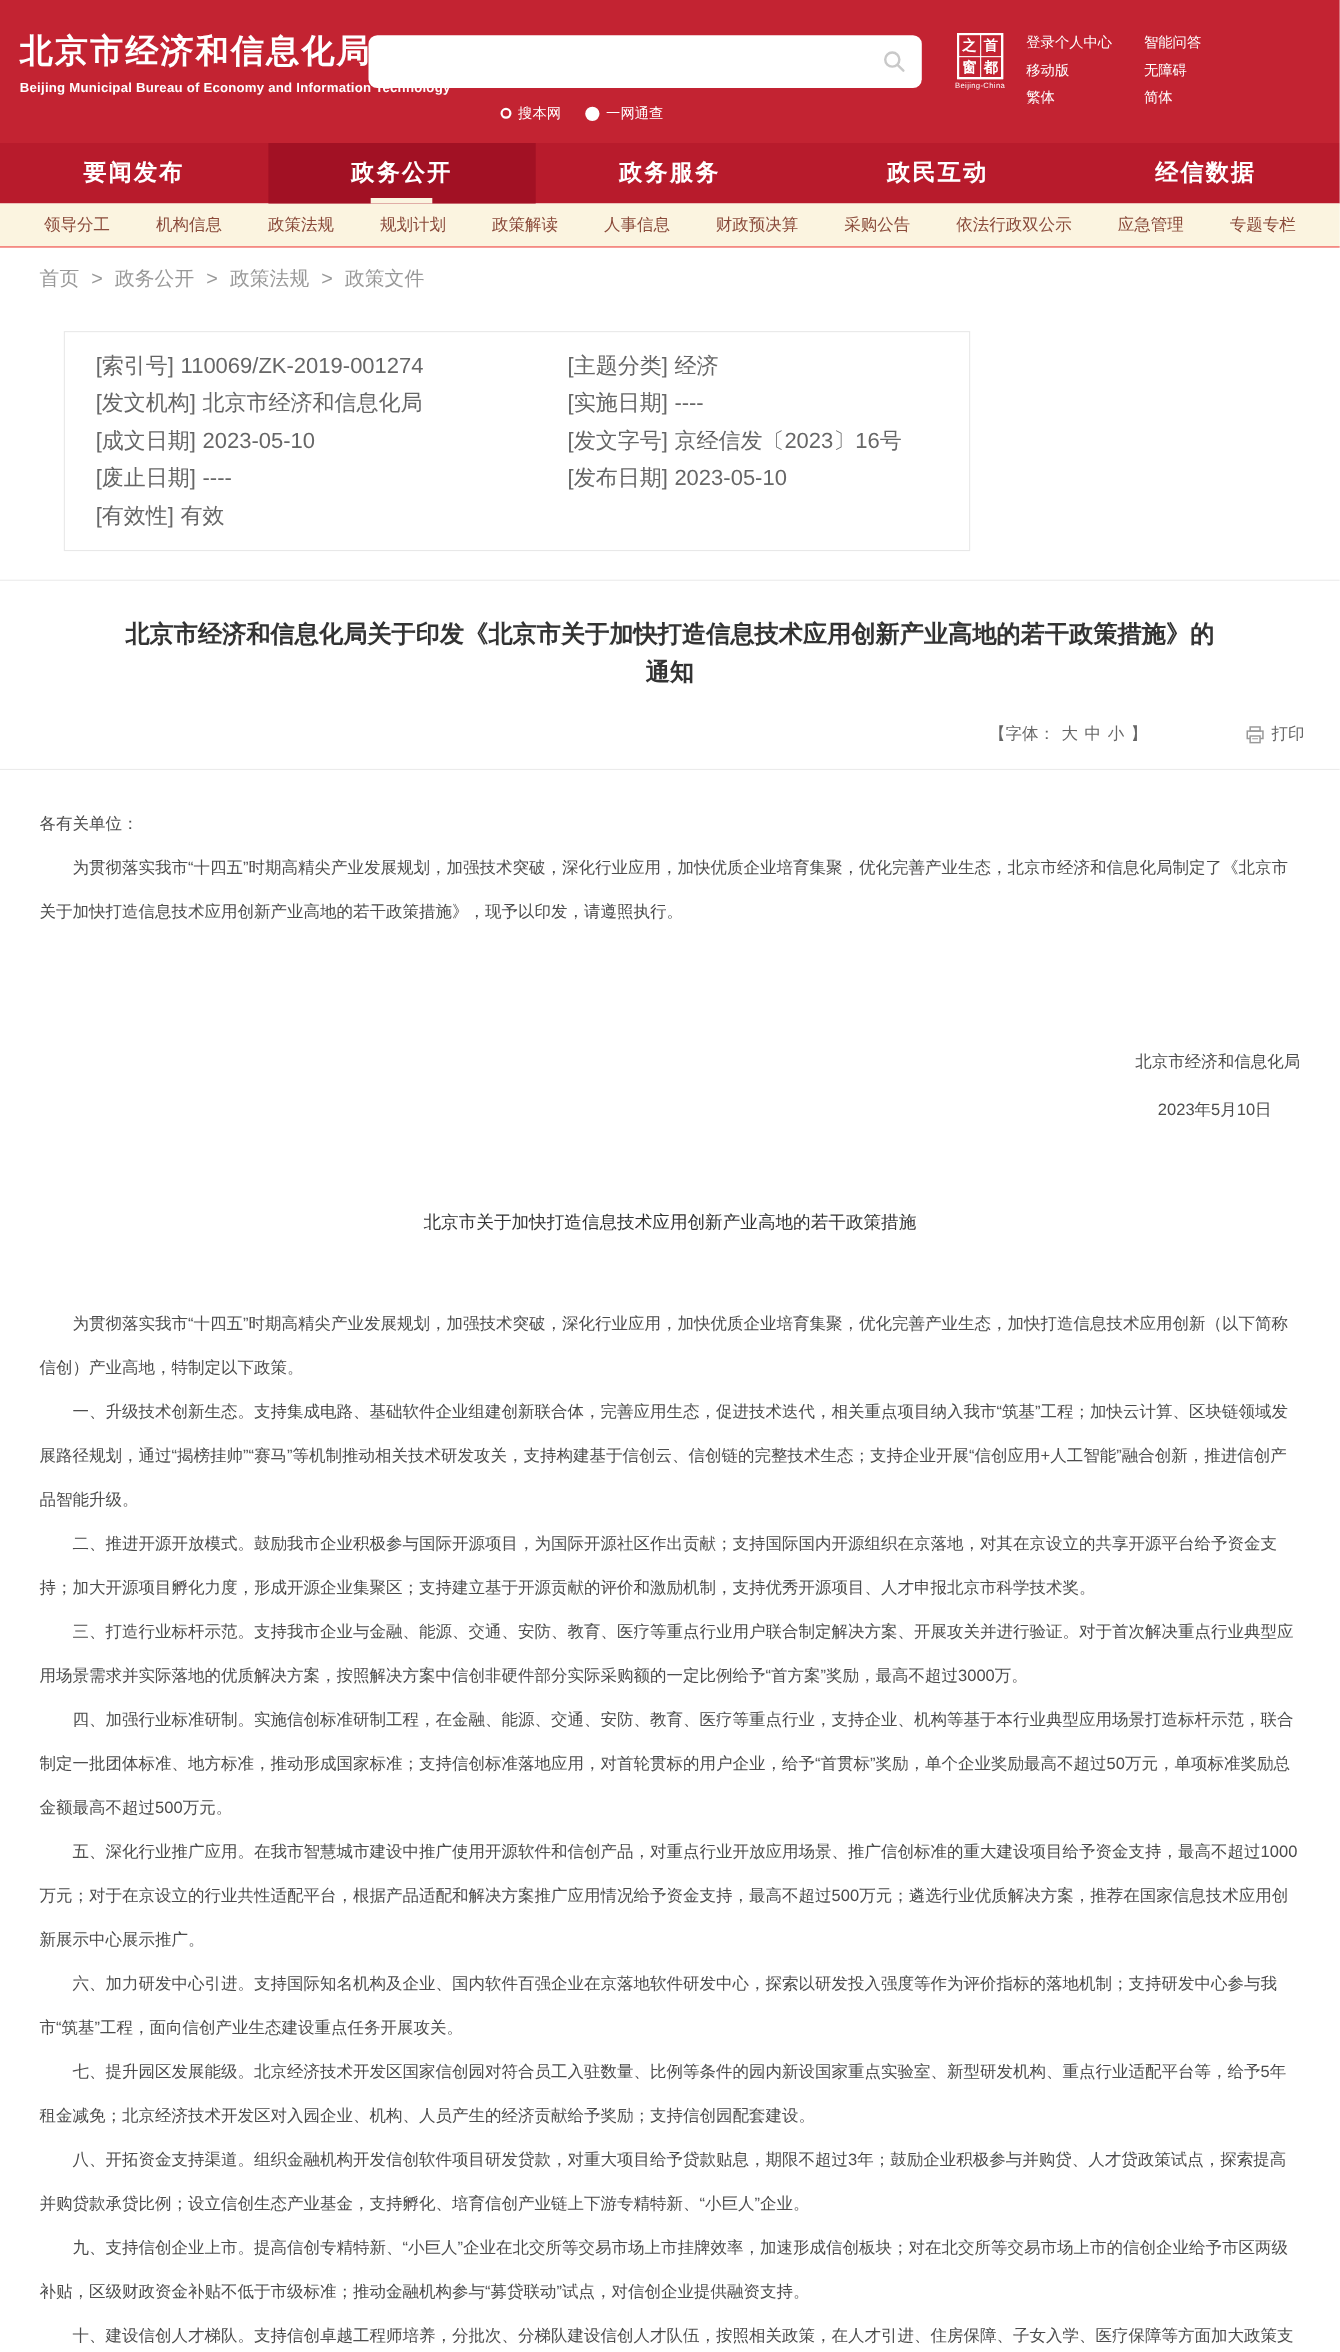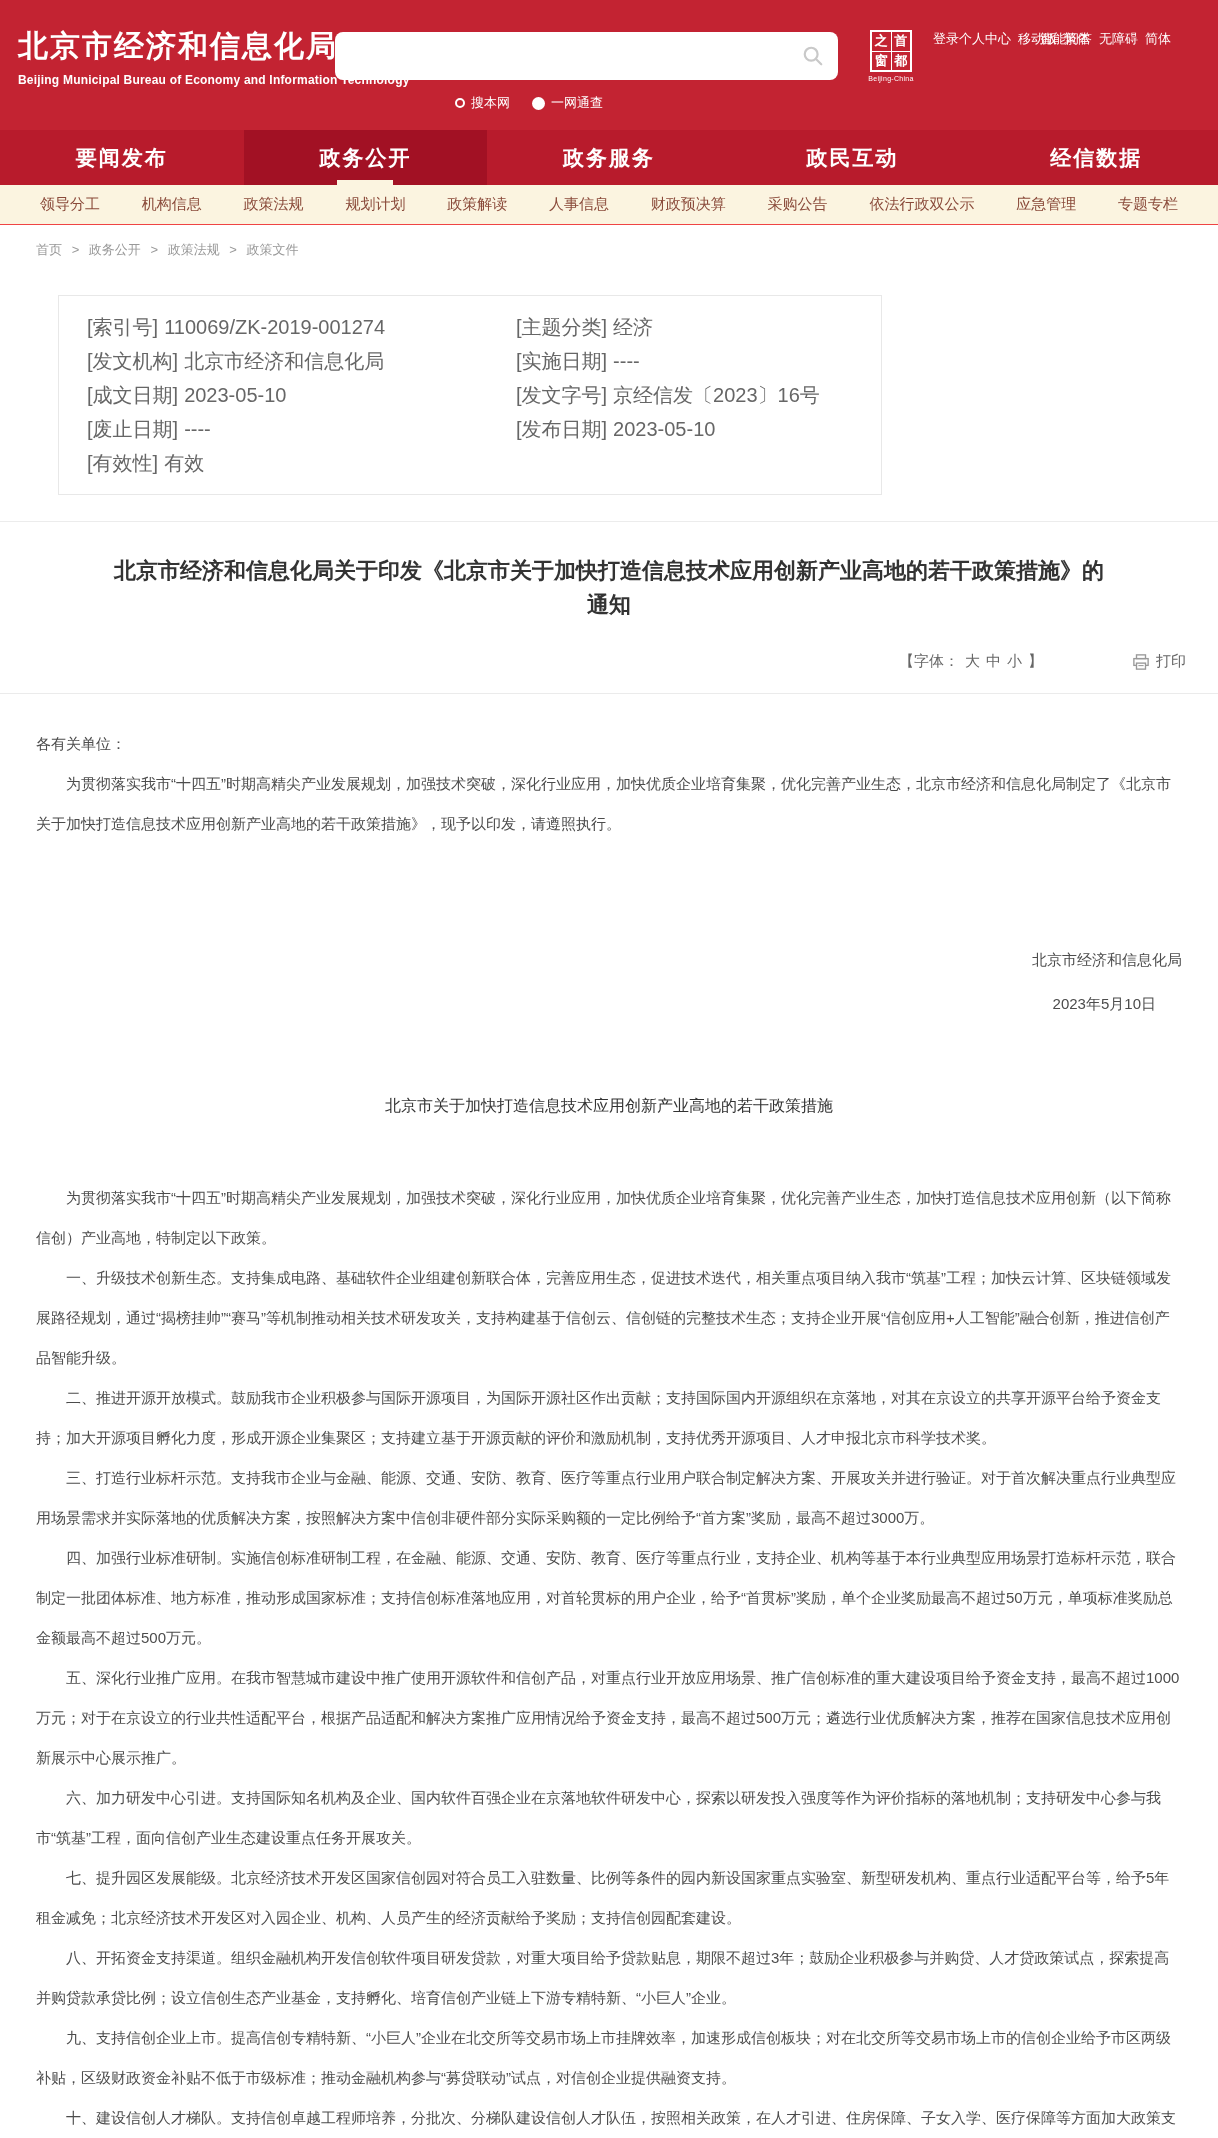--- a/index.html
+++ b/index.html
@@ -15,37 +15,37 @@
   .search-input { position:absolute; inset:0; width:100%; height:100%; border:none; outline:none; background:transparent; border-radius:8px; padding:0 46px 0 16px; font-size:15px; color:#333; }
   .search-btn { position:absolute; right:14px; top:13px; width:22px; height:22px; cursor:pointer; }
   .radio-row { position:absolute; left:455px; top:94px; display:flex; align-items:center; gap:22px; font-size:13px; }
   .radio-opt { display:flex; align-items:center; gap:6px; cursor:pointer; }
   .radio-ring { width:10px; height:10px; border:2px solid #fff; border-radius:50%; }
   .radio-dot { width:13px; height:13px; background:#fff; border-radius:50%; }
   .seal { position:absolute; left:868px; top:30px; width:46px; text-align:center; cursor:pointer; }
   .seal-grid { width:42px; height:42px; margin:0 auto; background:#fff; border:2px solid #fff; display:grid; grid-template-columns:1fr 1fr; grid-template-rows:1fr 1fr; gap:1px; }
   .seal-cell { background:#c32332; color:#fff; font-size:13px; font-weight:bold; display:flex; align-items:center; justify-content:center; }
   .seal-cap { font-size:7px; margin-top:3px; letter-spacing:.3px; }
-  .hlinks { position:absolute; top:30px; display:flex; flex-direction:row; gap:7px; font-size:13px; }
+  .hlinks { position:absolute; top:30px; display:flex; flex-direction:column; gap:7px; font-size:13px; }
   .hlinks.c1 { left:933px; }
   .hlinks.c2 { left:1040px; }
   .hlinks span { cursor:pointer; }
 
   
   .nav { display:flex; height:55px; background:#b81b2c; }
   .nav-item { flex:1; position:relative; text-align:center; line-height:55px; color:#fff; font-size:21px; font-weight:bold; letter-spacing:2px; cursor:pointer; }
   .nav-item.active { background:#a21124; }
   .nav-item.active::after { content:""; position:absolute; left:50%; bottom:0; transform:translateX(-50%); width:56px; height:5px; background:#fbf4e0; }
 
   
   .subnav { display:flex; justify-content:space-between; align-items:center; height:40px; background:#fbf4e0; padding:0 40px; border-bottom:1px solid #ef4444; }
   .subnav span { font-size:15px; color:#8a4a3a; cursor:pointer; white-space:nowrap; }
 
   
-  .crumb { padding:16px 0 0 36px; font-size:13px; color:#999; }
+  .crumb { padding:16px 0 0 36px; font-size:18px; color:#999; }
   .crumb span { cursor:default; }
   .crumb .lnk { cursor:pointer; }
   .crumb .sep { margin:0 6px; }
 
   
   .meta { margin:36px 0 0 58px; width:824px; border:1px solid #e8e8e8; padding:14px 28px; display:grid; grid-template-columns:56% 44%; }
   .meta-cell { font-size:20px; color:#666; line-height:34px; white-space:nowrap; overflow:hidden; }
   .meta-cell .lbl { margin-right:6px; }
 
   .hr-light { margin-top:26px; border:none; border-top:1px solid #ececec; }

